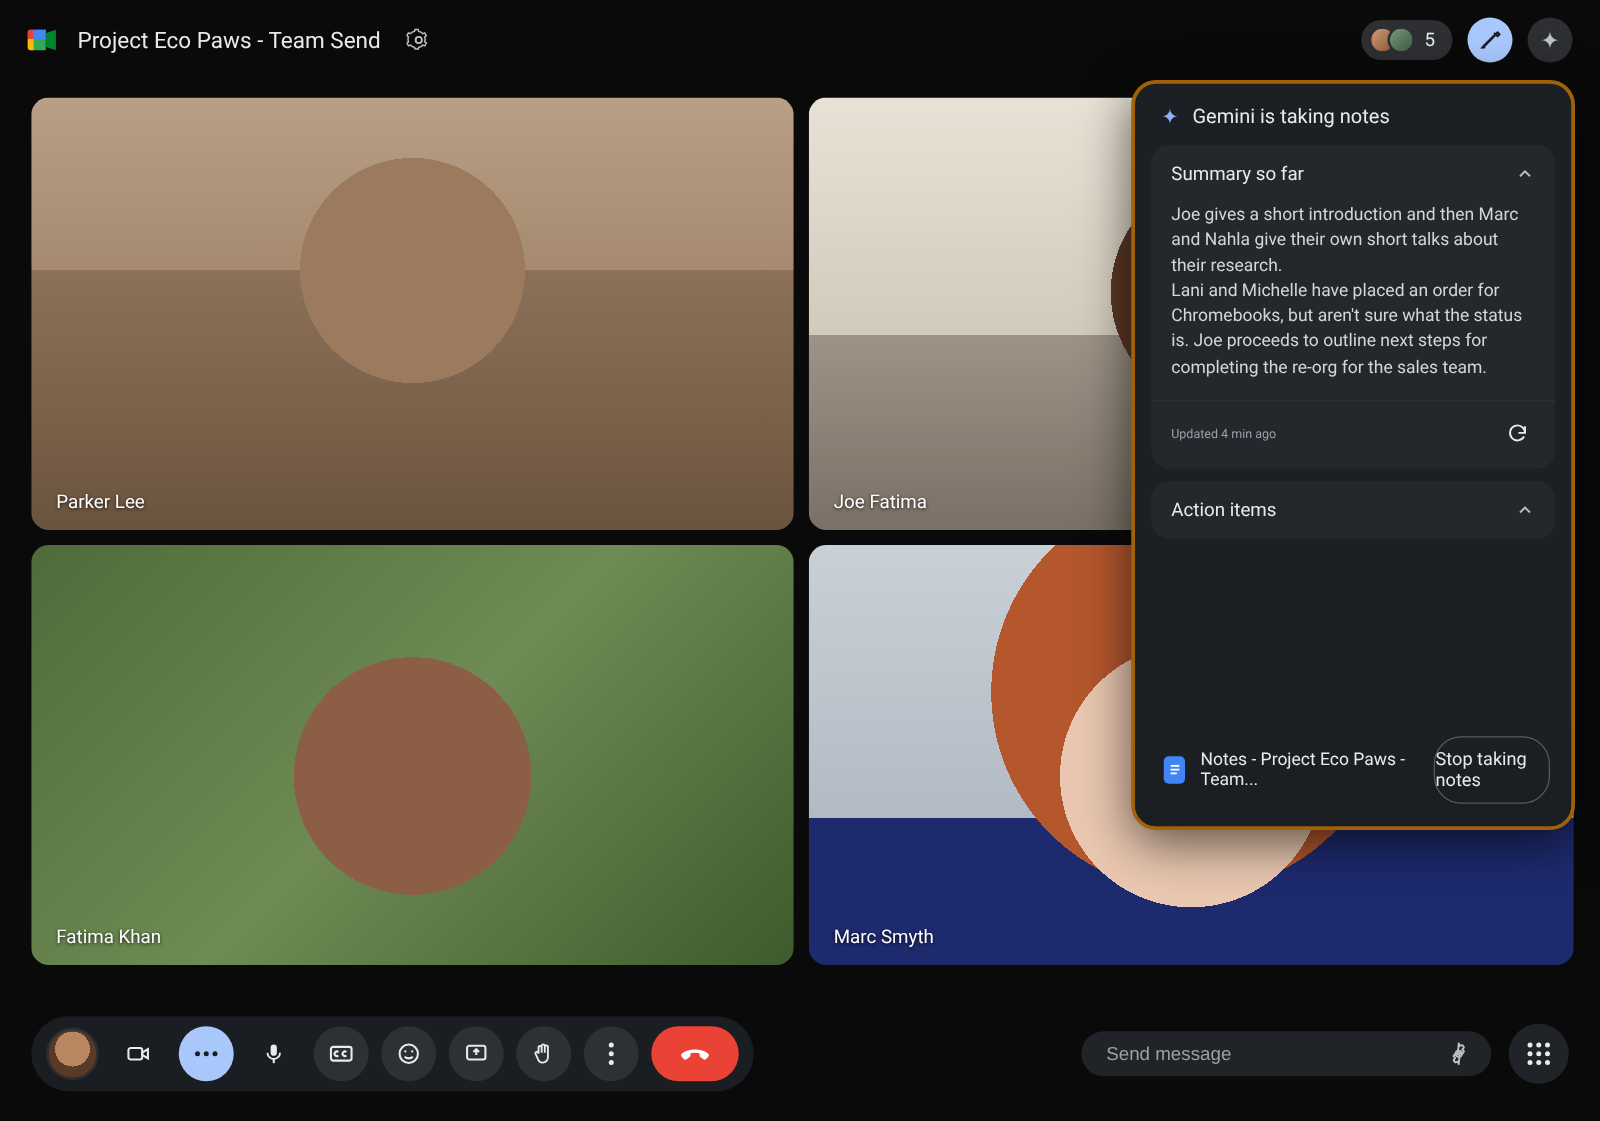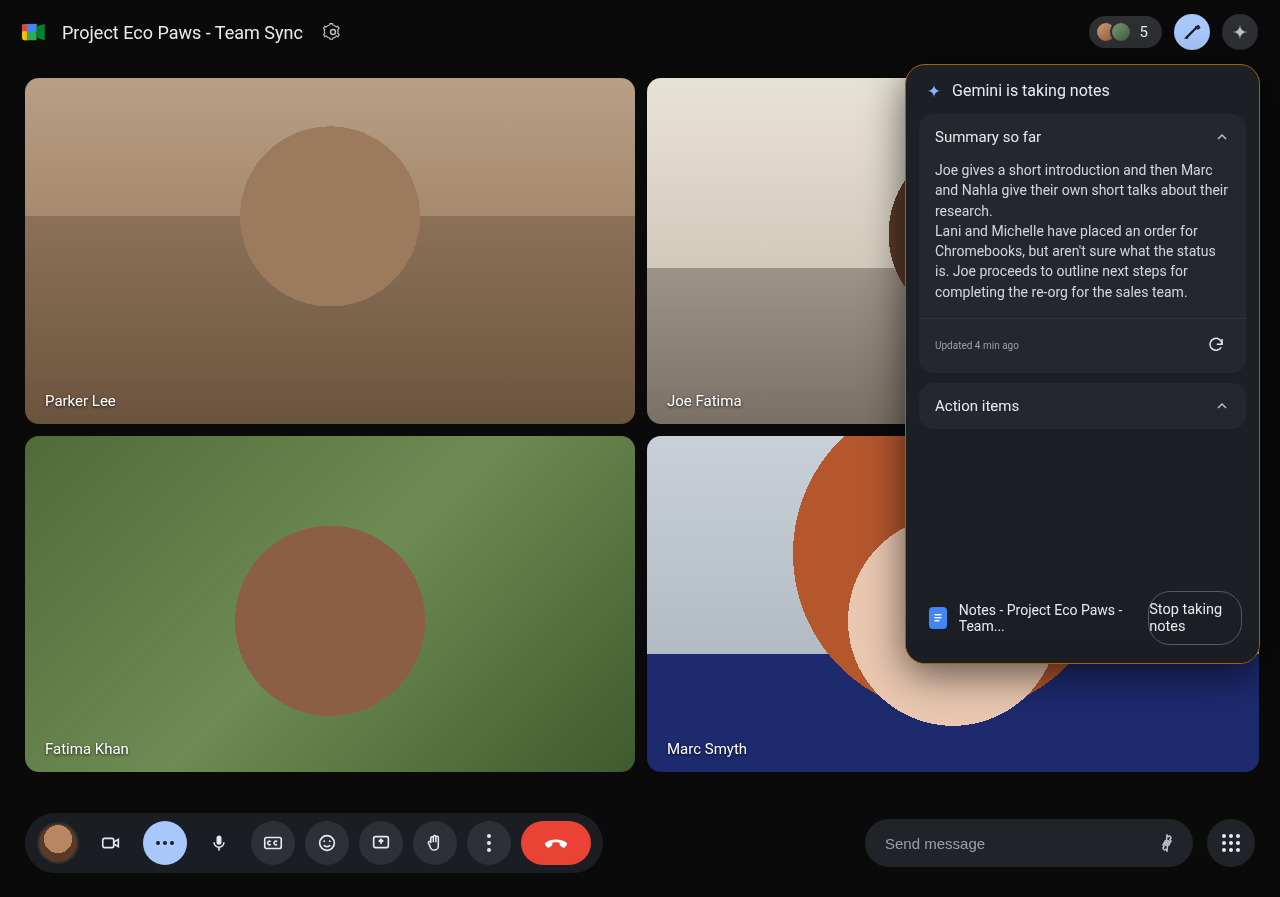--- a/index.html
+++ b/index.html
@@ -120,21 +120,21 @@
     linear-gradient(#c9d0d7,#b2bbc4 65%, #1d2a6e 65%, #1d2a6e);
   }
 
   
   .gemini-panel {
     position: absolute;
     top: 64px; right: 20px;
     width: 355px; height: 600px;
     background: #1c1f24;
     border-radius: 20px;
-    border: 1px solid #a16207;
+    border: 3px solid #a16207;
     box-shadow: 0 10px 40px rgba(0,0,0,.6);
     display: flex; flex-direction: column;
     overflow: hidden;
   }
   .gemini-header {
     display: flex; align-items: center; gap: 10px;
     padding: 16px 20px 14px 20px;
     font-size: 16px; color: var(--text);
   }
   .gemini-body {
@@ -260,21 +260,21 @@
     width: 70px; border-radius: 24px;
     background: var(--red); color: #fff;
   }
 
   .bottom-right {
     margin-left: auto;
     display: flex; align-items: center; gap: 14px;
   }
   .message-pill {
     display: flex; align-items: center;
-    width: 328px; height: 48px;
+    width: 328px; height: 36px;
     background: #202327;
     border-radius: 26px;
     padding: 0 8px 0 18px;
   }
   .message-input {
     flex: 1;
     background: transparent; border: none; outline: none;
     color: var(--text); font-size: 15px;
   }
   .message-input::placeholder { color: var(--text-dim); }
@@ -299,21 +299,21 @@
   <div class="topbar-left">
     <div class="meet-logo">
       <svg viewBox="0 0 32 26">
         <path d="M3 3 h15 v20 h-15 a3 3 0 0 1 -3 -3 v-14 a3 3 0 0 1 3 -3 z" fill="#34a853"></path>
         <path d="M0 6 a3 3 0 0 1 3 -3 h3 v9 h-6z" fill="#ea4335"></path>
         <path d="M0 12 h6 v11 h-3 a3 3 0 0 1 -3 -3 z" fill="#fbbc05"></path>
         <path d="M6 3 h12 v10 l-12 0z" fill="#4285f4"></path>
         <path d="M18 6 l10 -3 v20 l-10 -3 z" fill="#00832d"></path>
       </svg>
     </div>
-    <div class="meeting-title">Project Eco Paws - Team Sync</div>
+    <div class="meeting-title">Project Eco Paws - Team Send</div>
     <div class="gear-btn">
       <svg width="20" height="20" viewBox="0 0 24 24" fill="none" stroke="#bdc1c6" stroke-width="1.8">
         <circle cx="12" cy="12" r="3"></circle>
         <path d="M19.4 15a7.97 7.97 0 0 0 .1-6l2-1.6-2-3.4-2.4 1a8 8 0 0 0-5.2-3L11.5 0h-4l-.4 2a8 8 0 0 0-5.2 3l-2.4-1-2 3.4 2 1.6a7.97 7.97 0 0 0 .1 6l-2 1.6 2 3.4 2.4-1a8 8 0 0 0 5.2 3l.4 2h4l.4-2a8 8 0 0 0 5.2-3l2.4 1 2-3.4z" transform="translate(2.5 2) scale(.78)"></path>
       </svg>
     </div>
   </div>
 
   <div class="topbar-right">
     <div class="participants-chip">

